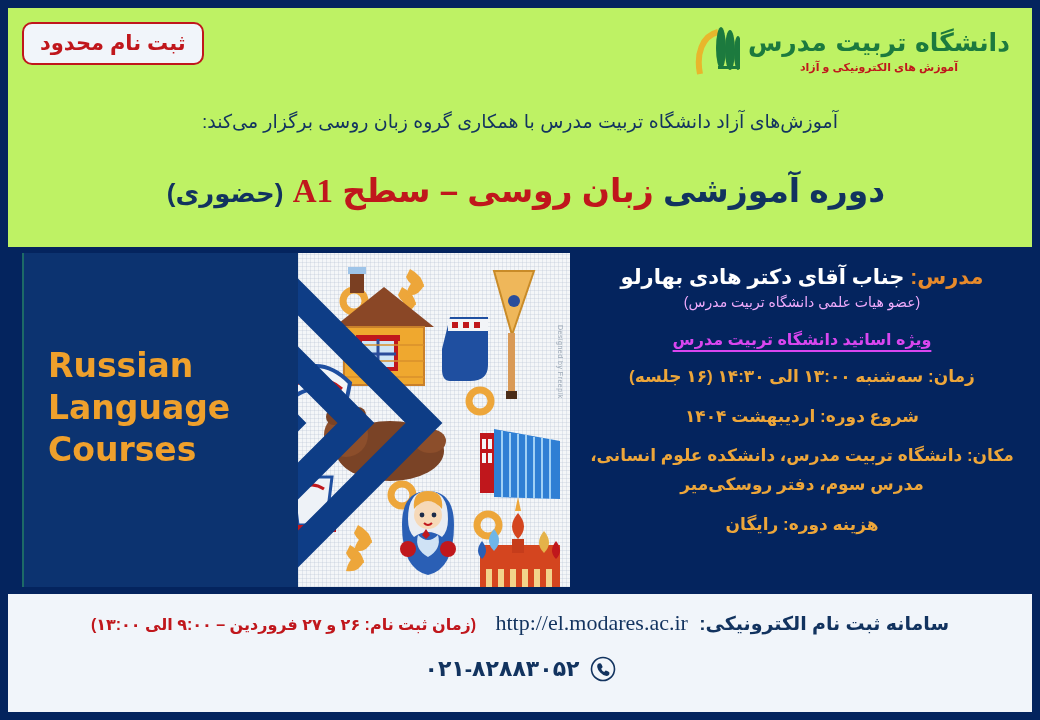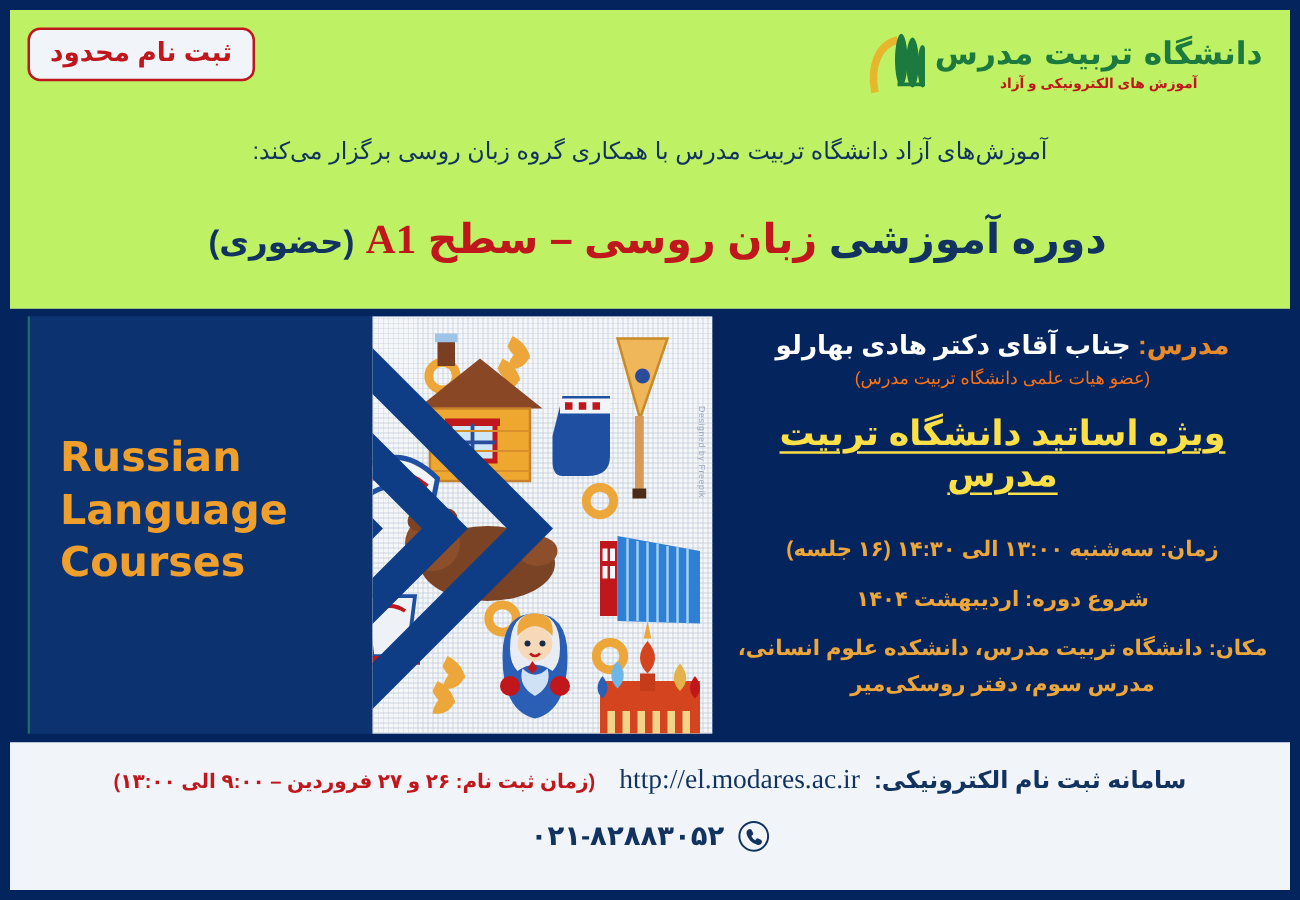--- a/index.html
+++ b/index.html
@@ -187,32 +187,32 @@
   .d-instructor {
     font-size: 21px;
     font-weight: bold;
     line-height: 1.35;
     margin-bottom: 2px;
   }
   .d-instructor .lbl { color: #e78a2b; }
   .d-instructor .nm  { color: #ffffff; }
   .d-affil {
     font-size: 14px;
-    color: #f97316;
+    color: #f0abfc;
     line-height: 1.4;
     margin-bottom: 17px;
   }
   .d-special {
-    font-size: 28px;
-    font-weight: bold;
-    color: #fde047;
+    font-size: 16px;
+    font-weight: bold;
+    color: #d946ef;
     text-decoration: underline;
     text-underline-offset: 5px;
     text-decoration-thickness: 2px;
-    margin-bottom: 32px;
+    margin-bottom: 16px;
   }
   .d-line {
     font-size: 17px;
     color: #eda63a;
     line-height: 1.45;
     margin-bottom: 15px;
     font-weight: bold;
   }
   .d-line.tight { margin-bottom: 4px; }
 
@@ -472,20 +472,21 @@
         <span class="nm">جناب آقای دکتر هادی بهارلو</span>
       </div>
       <div class="d-affil">(عضو هیات علمی دانشگاه تربیت مدرس)</div>
 
       <div class="d-special">ویژه اساتید دانشگاه تربیت مدرس</div>
 
       <div class="d-line">زمان: سه‌شنبه ۱۳:۰۰ الی ۱۴:۳۰ (۱۶ جلسه)</div>
       <div class="d-line">شروع دوره: اردیبهشت ۱۴۰۴</div>
       <div class="d-line tight">مکان: دانشگاه تربیت مدرس، دانشکده علوم انسانی،</div>
       <div class="d-line">مدرس سوم، دفتر روسکی‌میر</div>
+      <div class="d-line">هزینه دوره: رایگان</div>
     </div>
   </div>
 
   <div class="footer">
     <div class="f-row1">
       <span>سامانه ثبت نام الکترونیکی:</span>
       <span class="url">http://el.modares.ac.ir</span>
       <span class="reg">(زمان ثبت نام: ۲۶ و ۲۷ فروردین – ۹:۰۰ الی ۱۳:۰۰)</span>
     </div>
 

